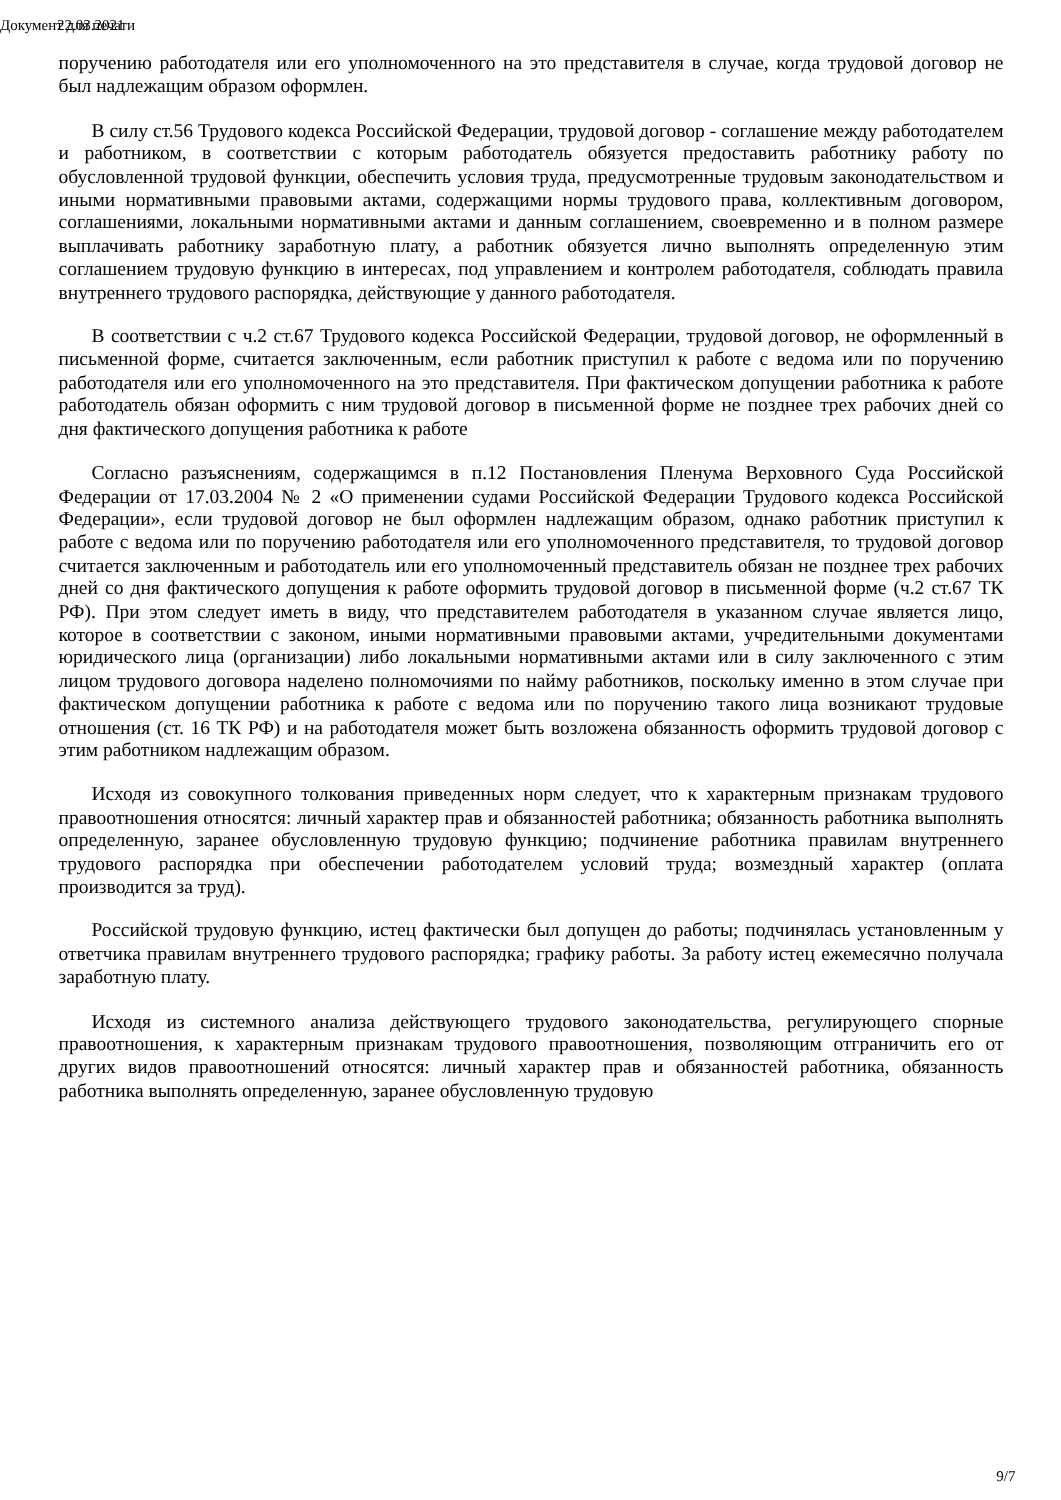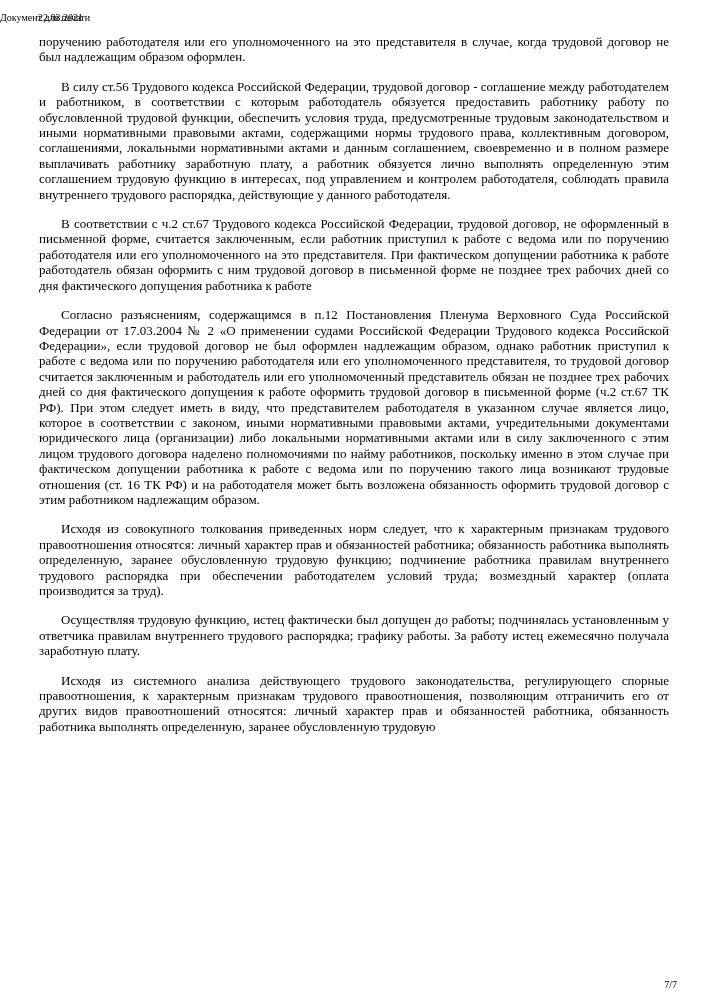--- a/index.html
+++ b/index.html
@@ -68,21 +68,21 @@
     <span class="date">22.03.2021</span>
     <span class="title">Документ для печати</span>
   </div>
 
   <div class="content">
     <p class="no-indent">поручению работодателя или его уполномоченного на это представителя в случае, когда трудовой договор не был надлежащим образом оформлен.</p>
     <p>В силу ст.56 Трудового кодекса Российской Федерации, трудовой договор - соглашение между работодателем и работником, в соответствии с которым работодатель обязуется предоставить работнику работу по обусловленной трудовой функции, обеспечить условия труда, предусмотренные трудовым законодательством и иными нормативными правовыми актами, содержащими нормы трудового права, коллективным договором, соглашениями, локальными нормативными актами и данным соглашением, своевременно и в полном размере выплачивать работнику заработную плату, а работник обязуется лично выполнять определенную этим соглашением трудовую функцию в интересах, под управлением и контролем работодателя, соблюдать правила внутреннего трудового распорядка, действующие у данного работодателя.</p>
     <p>В соответствии с ч.2 ст.67 Трудового кодекса Российской Федерации, трудовой договор, не оформленный в письменной форме, считается заключенным, если работник приступил к работе с ведома или по поручению работодателя или его уполномоченного на это представителя. При фактическом допущении работника к работе работодатель обязан оформить с ним трудовой договор в письменной форме не позднее трех рабочих дней со дня фактического допущения работника к работе</p>
     <p>Согласно разъяснениям, содержащимся в п.12 Постановления Пленума Верховного Суда Российской Федерации от 17.03.2004 № 2 «О применении судами Российской Федерации Трудового кодекса Российской Федерации», если трудовой договор не был оформлен надлежащим образом, однако работник приступил к работе с ведома или по поручению работодателя или его уполномоченного представителя, то трудовой договор считается заключенным и работодатель или его уполномоченный представитель обязан не позднее трех рабочих дней со дня фактического допущения к работе оформить трудовой договор в письменной форме (ч.2 ст.67 ТК РФ). При этом следует иметь в виду, что представителем работодателя в указанном случае является лицо, которое в соответствии с законом, иными нормативными правовыми актами, учредительными документами юридического лица (организации) либо локальными нормативными актами или в силу заключенного с этим лицом трудового договора наделено полномочиями по найму работников, поскольку именно в этом случае при фактическом допущении работника к работе с ведома или по поручению такого лица возникают трудовые отношения (ст. 16 ТК РФ) и на работодателя может быть возложена обязанность оформить трудовой договор с этим работником надлежащим образом.</p>
     <p>Исходя из совокупного толкования приведенных норм следует, что к характерным признакам трудового правоотношения относятся: личный характер прав и обязанностей работника; обязанность работника выполнять определенную, заранее обусловленную трудовую функцию; подчинение работника правилам внутреннего трудового распорядка при обеспечении работодателем условий труда; возмездный характер (оплата производится за труд).</p>
-    <p>Осуществляя трудовую функцию, истец фактически был допущен до работы; подчинялась установленным у ответчика правилам внутреннего трудового распорядка; графику работы. За работу истец ежемесячно получала заработную плату.</p>
+    <p>Российской трудовую функцию, истец фактически был допущен до работы; подчинялась установленным у ответчика правилам внутреннего трудового распорядка; графику работы. За работу истец ежемесячно получала заработную плату.</p>
     <p>Исходя из системного анализа действующего трудового законодательства, регулирующего спорные правоотношения, к характерным признакам трудового правоотношения, позволяющим отграничить его от других видов правоотношений относятся: личный характер прав и обязанностей работника, обязанность работника выполнять определенную, заранее обусловленную трудовую</p>
   </div>
 
   <div class="footer">
-    <span>7/7</span>
+    <span>9/7</span>
   </div>
 
 </div>
 
 </body></html>

